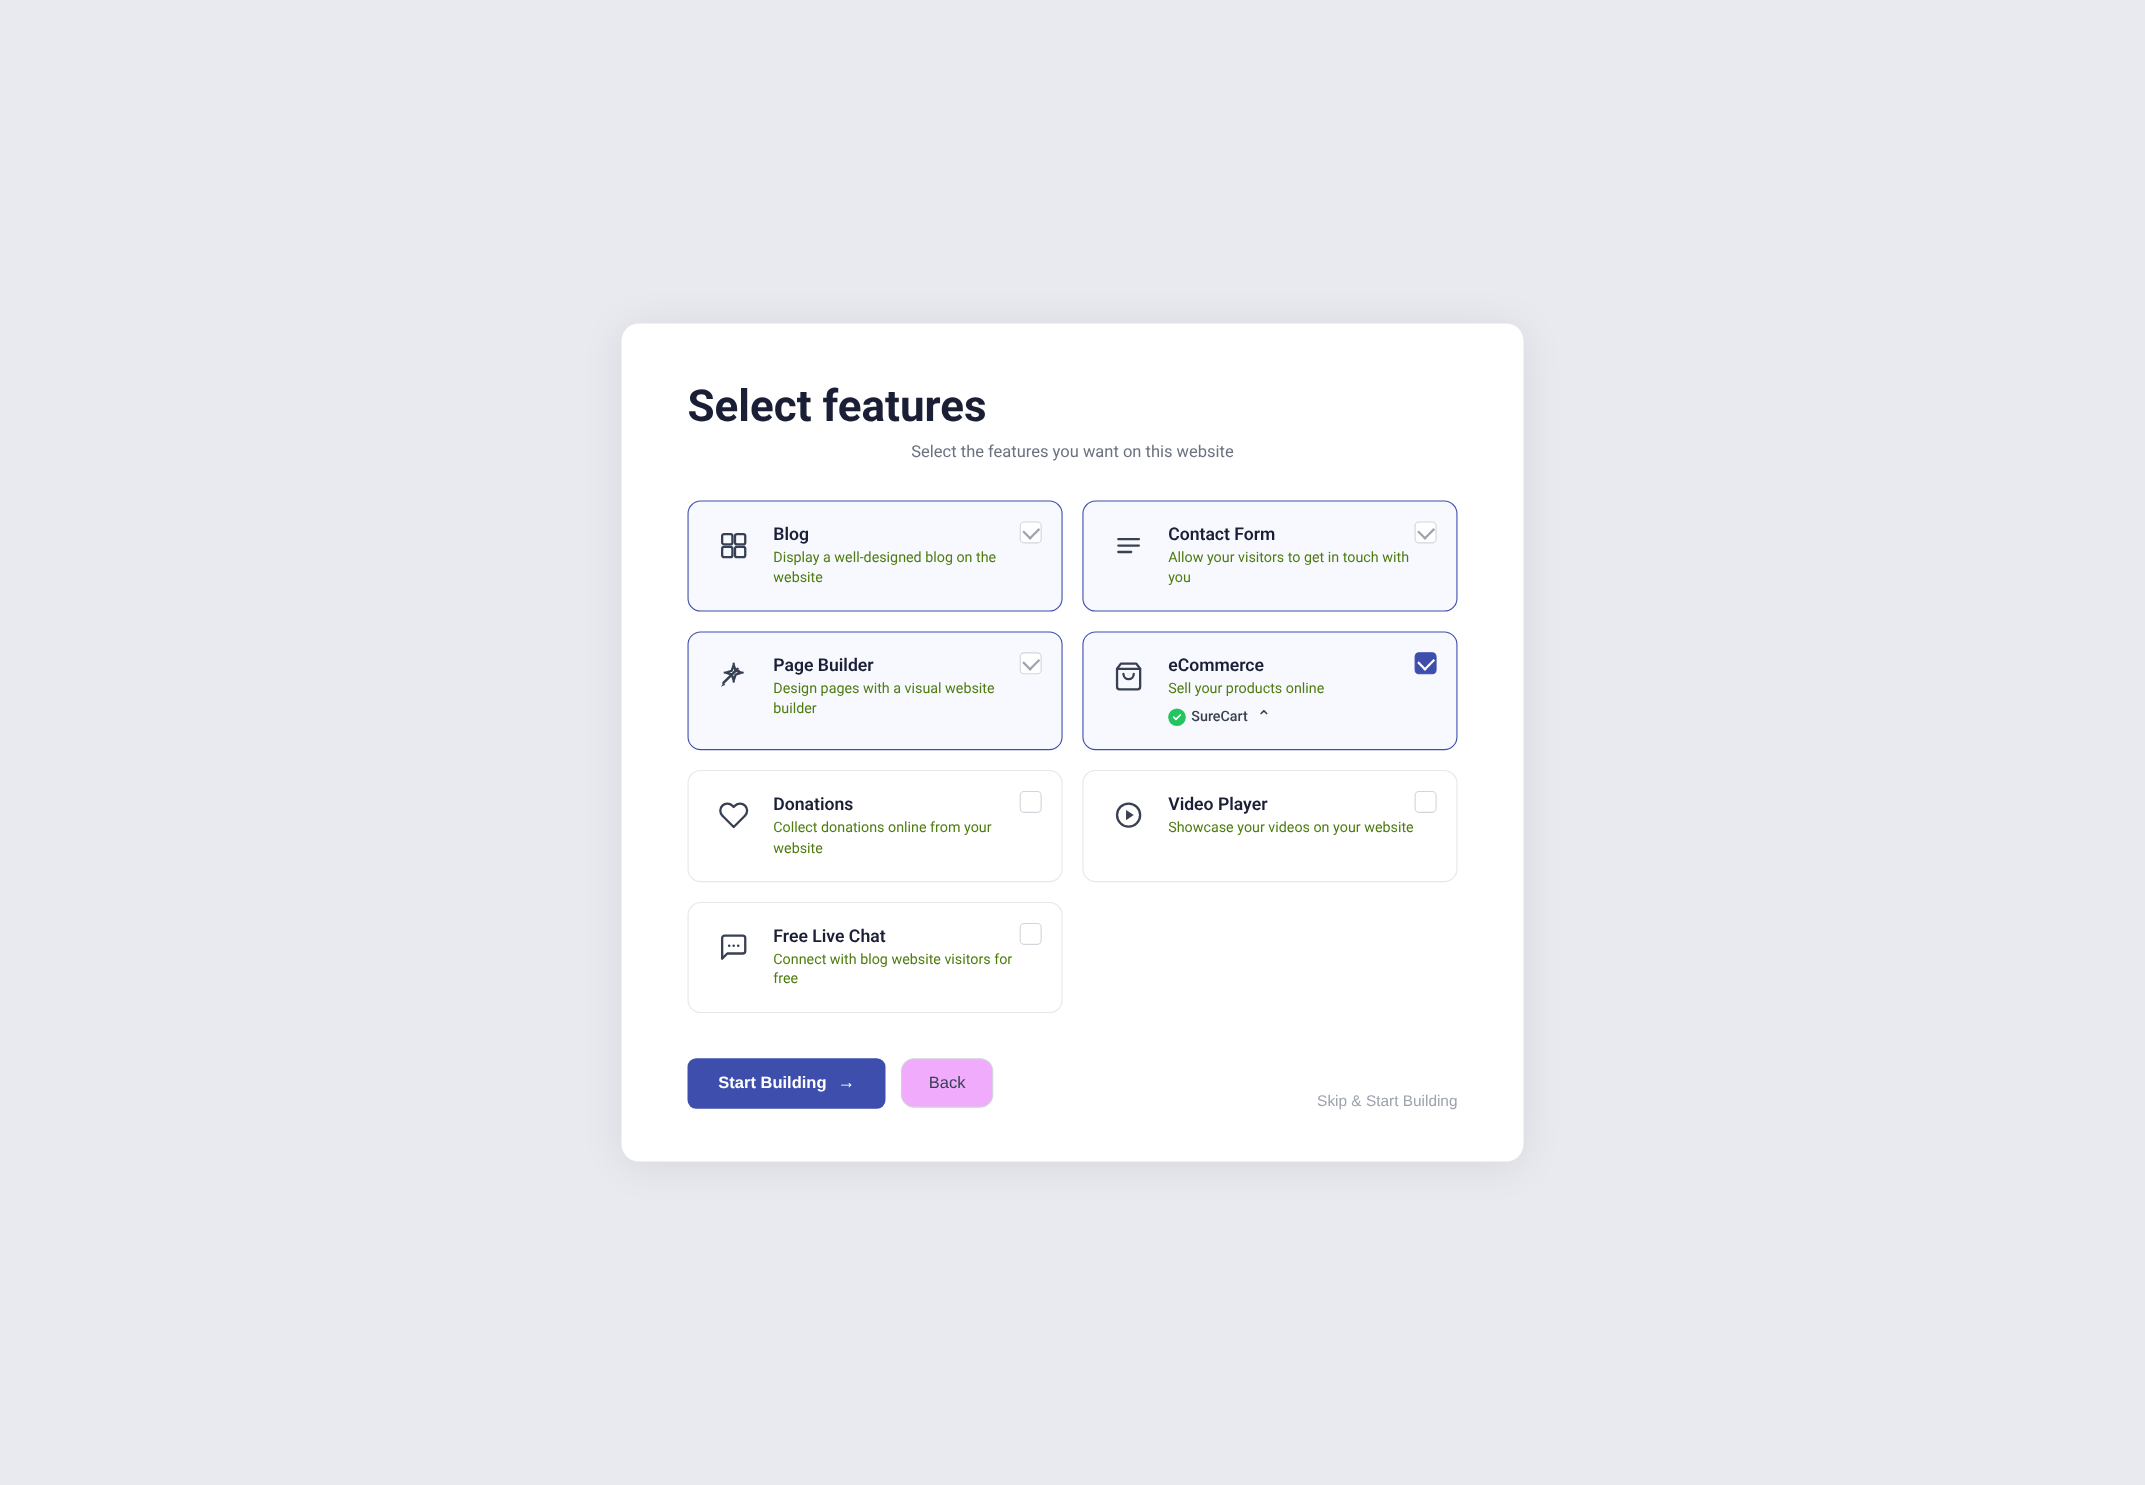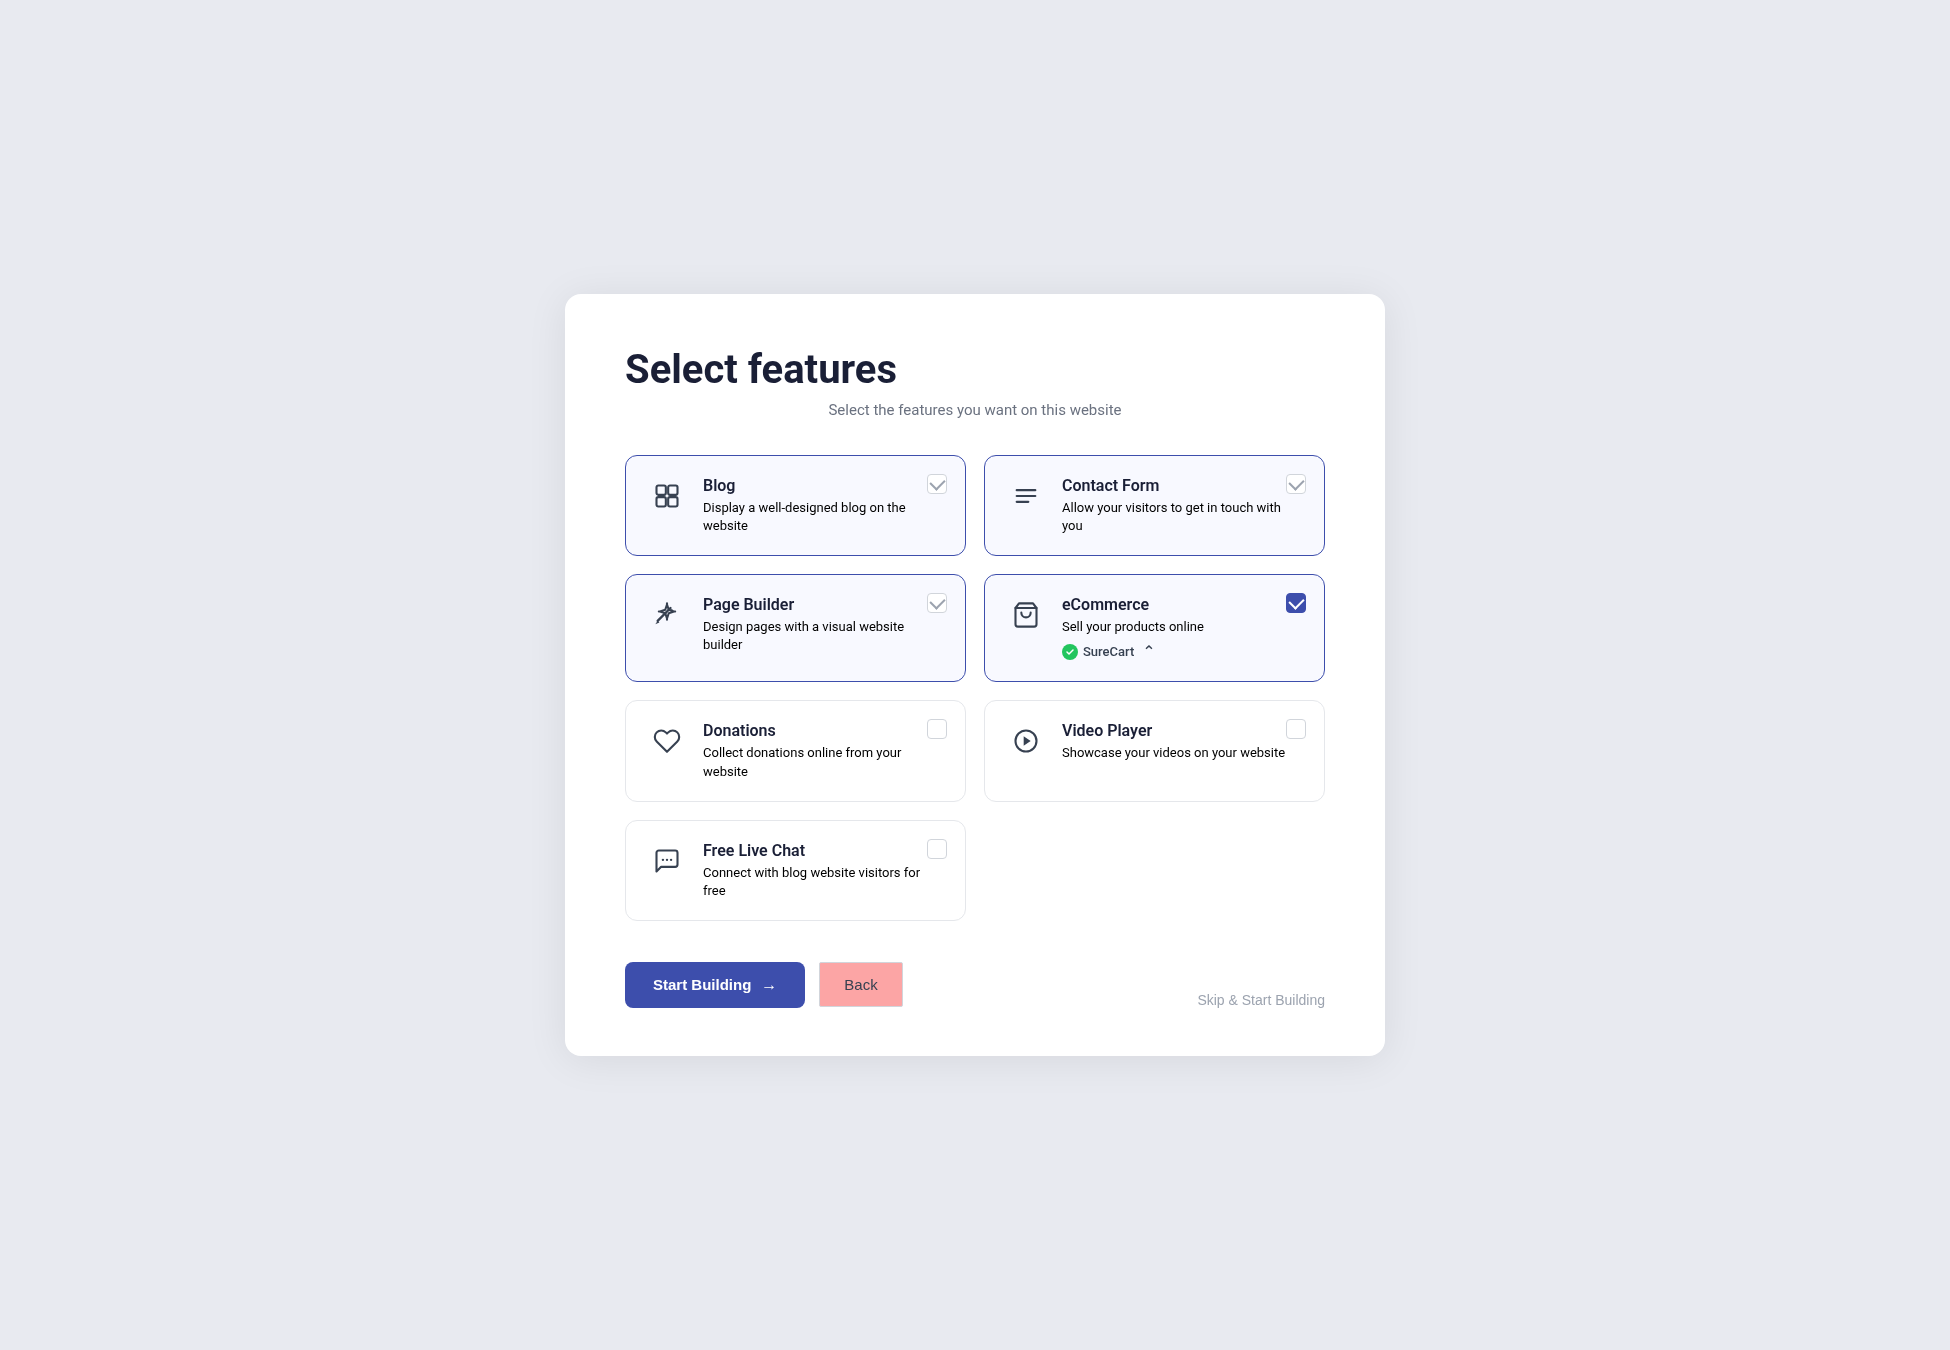--- a/index.html
+++ b/index.html
@@ -74,21 +74,21 @@
       flex: 1;
     }
     .feature-name {
       font-size: 16px;
       font-weight: 600;
       color: #1a1f36;
       margin-bottom: 4px;
     }
     .feature-desc {
       font-size: 13px;
-      color: #000000;
+      color: #4d7c0f;
       line-height: 1.4;
     }
     .feature-checkbox {
       position: absolute;
       top: 18px;
       right: 18px;
       width: 20px;
       height: 20px;
       border-radius: 4px;
       border: 1.5px solid #d1d5db;
@@ -167,24 +167,24 @@
       padding: 14px 28px;
       font-size: 15px;
       font-weight: 600;
       cursor: pointer;
       display: flex;
       align-items: center;
       gap: 10px;
       transition: background 0.15s;
     }
     .btn-secondary {
-      background: #fca5a5;
+      background: #f0abfc;
       color: #374151;
       border: 1.5px solid #d1d5db;
-      border-radius: 2px;
+      border-radius: 12px;
       padding: 13px 24px;
       font-size: 15px;
       font-weight: 500;
       cursor: pointer;
       transition: background 0.1s;
     }
     .btn-skip {
       margin-left: auto;
       background: none;
       border: none;

